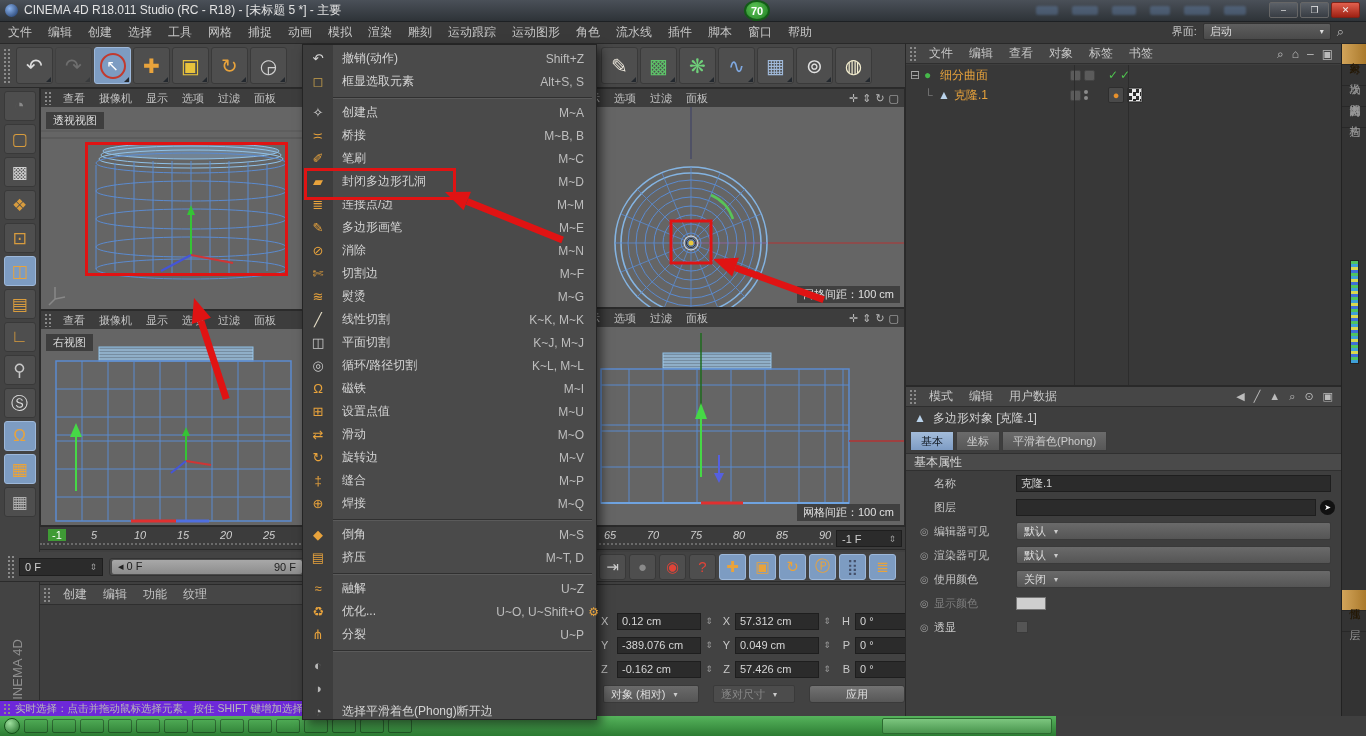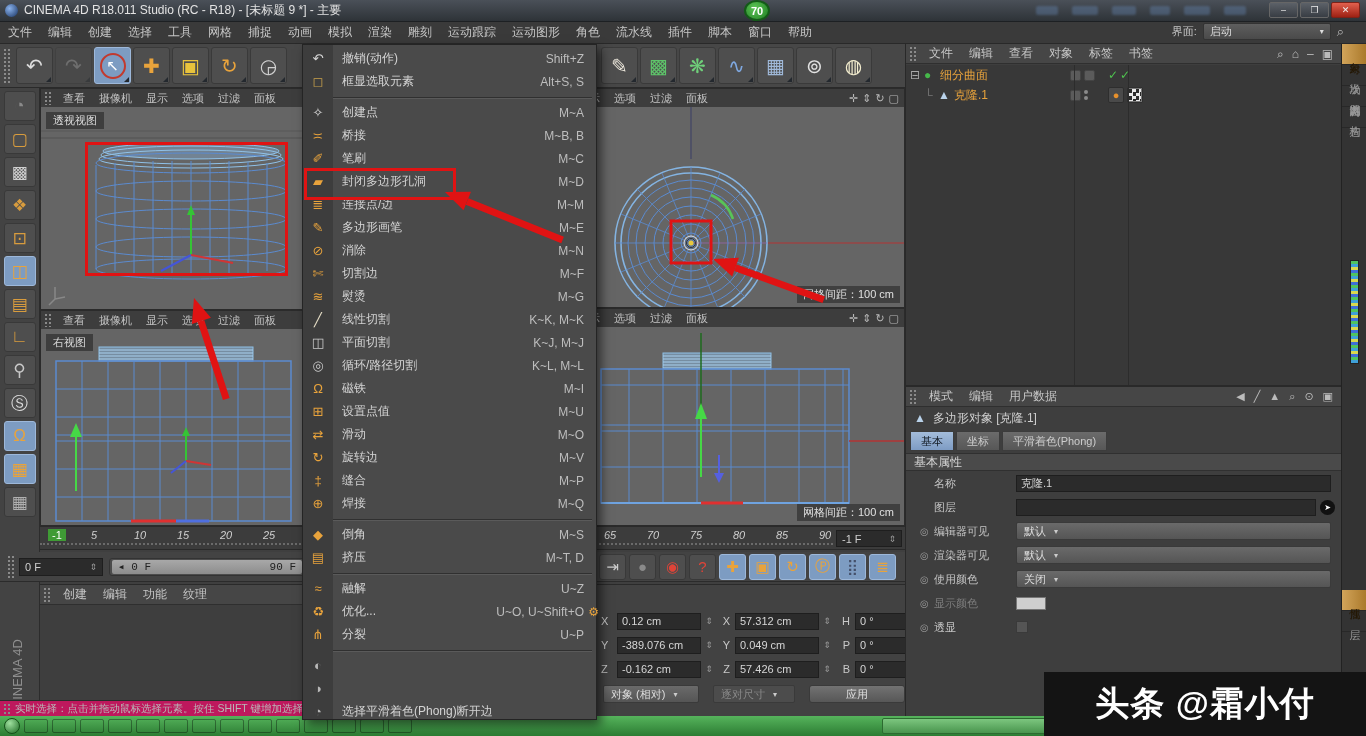--- a/index.html
+++ b/index.html
@@ -70,21 +70,21 @@
 .slider{flex:1;height:18px;background:#4c4c4c;border:1px solid #333;border-radius:3px;margin:0 6px;position:relative;}
 .handle{position:absolute;left:2px;right:2px;top:1px;bottom:1px;background:linear-gradient(#a8a8a8,#8d8d8d);border-radius:2px;color:#222;font-size:11px;display:flex;align-items:center;padding:0 6px;}
 .handle .endv{margin-left:auto;}
 .tico{width:27px;height:26px;border-radius:3px;background:#4e4e4e;border:1px solid #393939;display:flex;align-items:center;justify-content:center;font-size:15px;flex:none;}
 .tico.on{background:#7d9cc2;border-color:#9db8da;}
 .tico.red{color:#e04438;}
 
 .matman{position:absolute;left:40px;top:584px;width:432px;height:116px;background:#3e3e3e;border-top:1px solid #2a2a2a;}
 .pm-row{height:20px;display:flex;align-items:center;background:#464646;border-bottom:1px solid #2f2f2f;color:#c6c6c6;}
 .pm{padding:0 8px;}
-.statusbar{position:absolute;left:0;top:700px;width:472px;height:16px;background:#be185d;border-top:1px solid #2b2b2b;display:flex;align-items:center;font-size:10.5px;color:#b8b8b8;white-space:nowrap;overflow:hidden;}
+.statusbar{position:absolute;left:0;top:700px;width:472px;height:16px;background:#6d28d9;border-top:1px solid #2b2b2b;display:flex;align-items:center;font-size:10.5px;color:#b8b8b8;white-space:nowrap;overflow:hidden;}
 
 .coords{position:absolute;left:472px;top:584px;width:433px;height:132px;background:#424242;border-top:1px solid #2a2a2a;border-left:1px solid #2a2a2a;font-size:11px;}
 .co-head{display:flex;height:20px;align-items:center;background:#464646;border-bottom:1px solid #303030;color:#cfcfcf;}
 .co-grid{position:absolute;left:128px;top:24px;display:grid;grid-template-columns:14px 84px 12px 16px 84px 12px 18px 72px 12px;grid-auto-rows:24px;align-items:center;column-gap:2px;}
 .dinput{background:#2b2b2b;border:1px solid #1e1e1e;color:#d6d6d6;height:17px;display:flex;align-items:center;padding:0 4px;font-size:11px;}
 .spin{color:#999;font-size:9px;text-align:center;}
 .co-btns{position:absolute;left:130px;top:100px;display:flex;gap:14px;}
 .ddl{background:linear-gradient(#6a6a6a,#555);border:1px solid #3a3a3a;color:#ddd;height:18px;display:flex;align-items:center;padding:0 7px;font-size:11px;border-radius:2px;}
 .ddl .car{margin-left:8px;font-size:8px;color:#ccc;}
 .ddl.dis{color:#8a8a8a;background:#4c4c4c;}
@@ -125,21 +125,21 @@
 .wmark span{color:#fff;font-size:34px;font-weight:bold;letter-spacing:1px;}
 svg{position:absolute;left:0;top:0;}
 </style>
 </head>
 <body>
 
 <div class="stage">
 
   <div class="abs titlebar">
     <span class="appicon"></span>
-    <span>CINEMA 4D R18.011 Studio (RC - R18) - [未标题 9 *] - 主要</span>
+    <span>CINEMA 4D R18.011 Studio (RC - R18) - [未标题 5 *] - 主要</span>
     <div class="abs" style="right:120px;top:6px;display:flex;gap:14px;">
       <span class="ghost" style="width:22px"></span>
         <span class="ghost" style="width:26px"></span>
         <span class="ghost" style="width:24px"></span>
         <span class="ghost" style="width:20px"></span>
         <span class="ghost" style="width:26px"></span>
         <span class="ghost" style="width:22px"></span>
     </div>
     <div class="wbtns">
       <span class="wbtn">‒</span>
@@ -470,21 +470,21 @@
         <span class="sp">⇕</span>
     </div>
   </div>
 
   <div class="framesrow" style="left:0;width:472px;padding:0 4px;">
     <span class="grip"></span>
     <div class="framebox" style="width:84px;height:18px;">
       <span>0 F</span>
         <span class="sp">⇕</span>
     </div>
-    <div class="slider" style="max-width:196px;font-family:Liberation Mono, monospace;">
+    <div class="slider" style="max-width:196px;">
       <div class="handle">
         <span>◂ 0 F</span>
           <span class="endv">90 F</span>
       </div>
     </div>
   </div>
 
   <div class="framesrow" style="left:472px;width:433px;border-left:1px solid #2b2b2b;">
     <div style="display:flex;gap:3px;margin-left:126px;">
 
@@ -949,17 +949,14 @@
         <span class="tb-app"></span>
         <span class="tb-app"></span>
         <span class="tb-app"></span>
         <span class="tb-app"></span>
         <span class="tb-app"></span>
         <span class="tb-app"></span>
         <span class="tb-app"></span>
       </div>
     <span class="tray"></span>
   </div>
-  <div class="wmark">
-      <span>头条 @霜小付</span>
-    </div>
 
 </div>
 
 </body></html>

